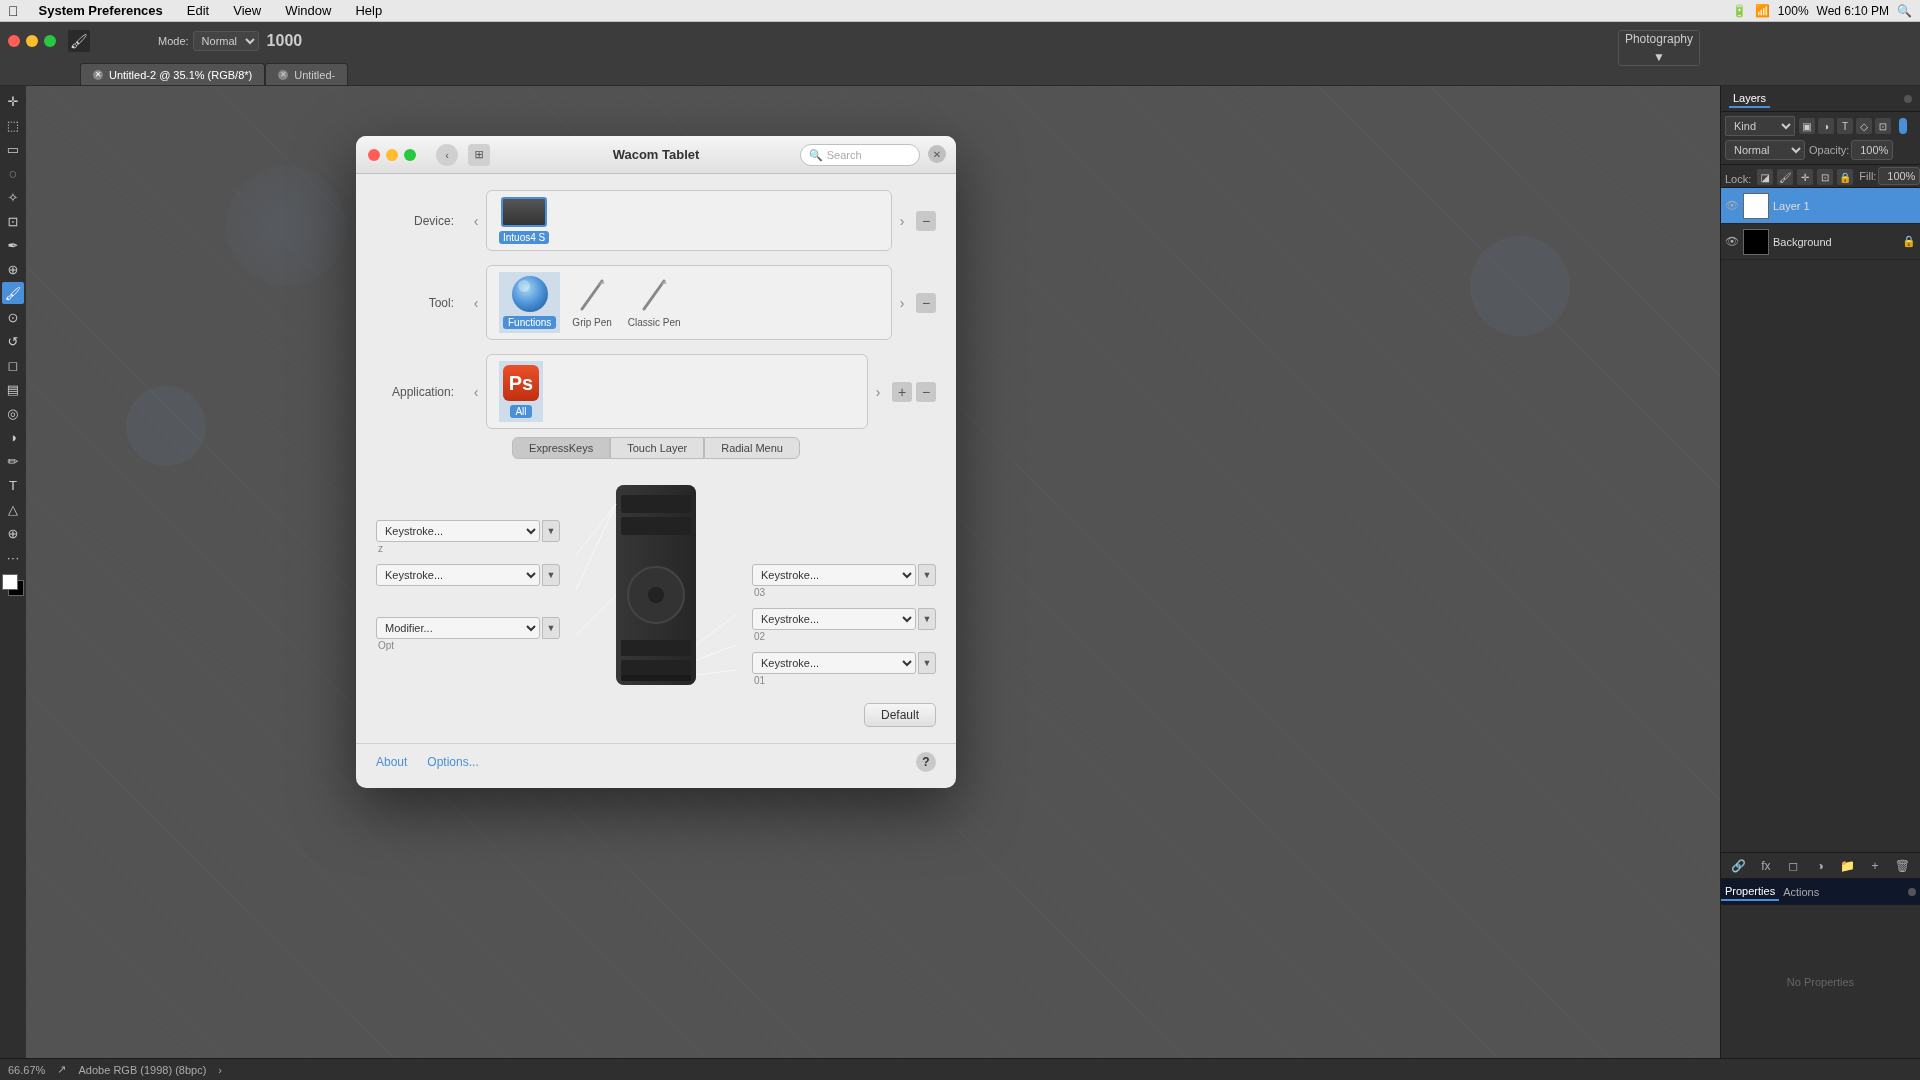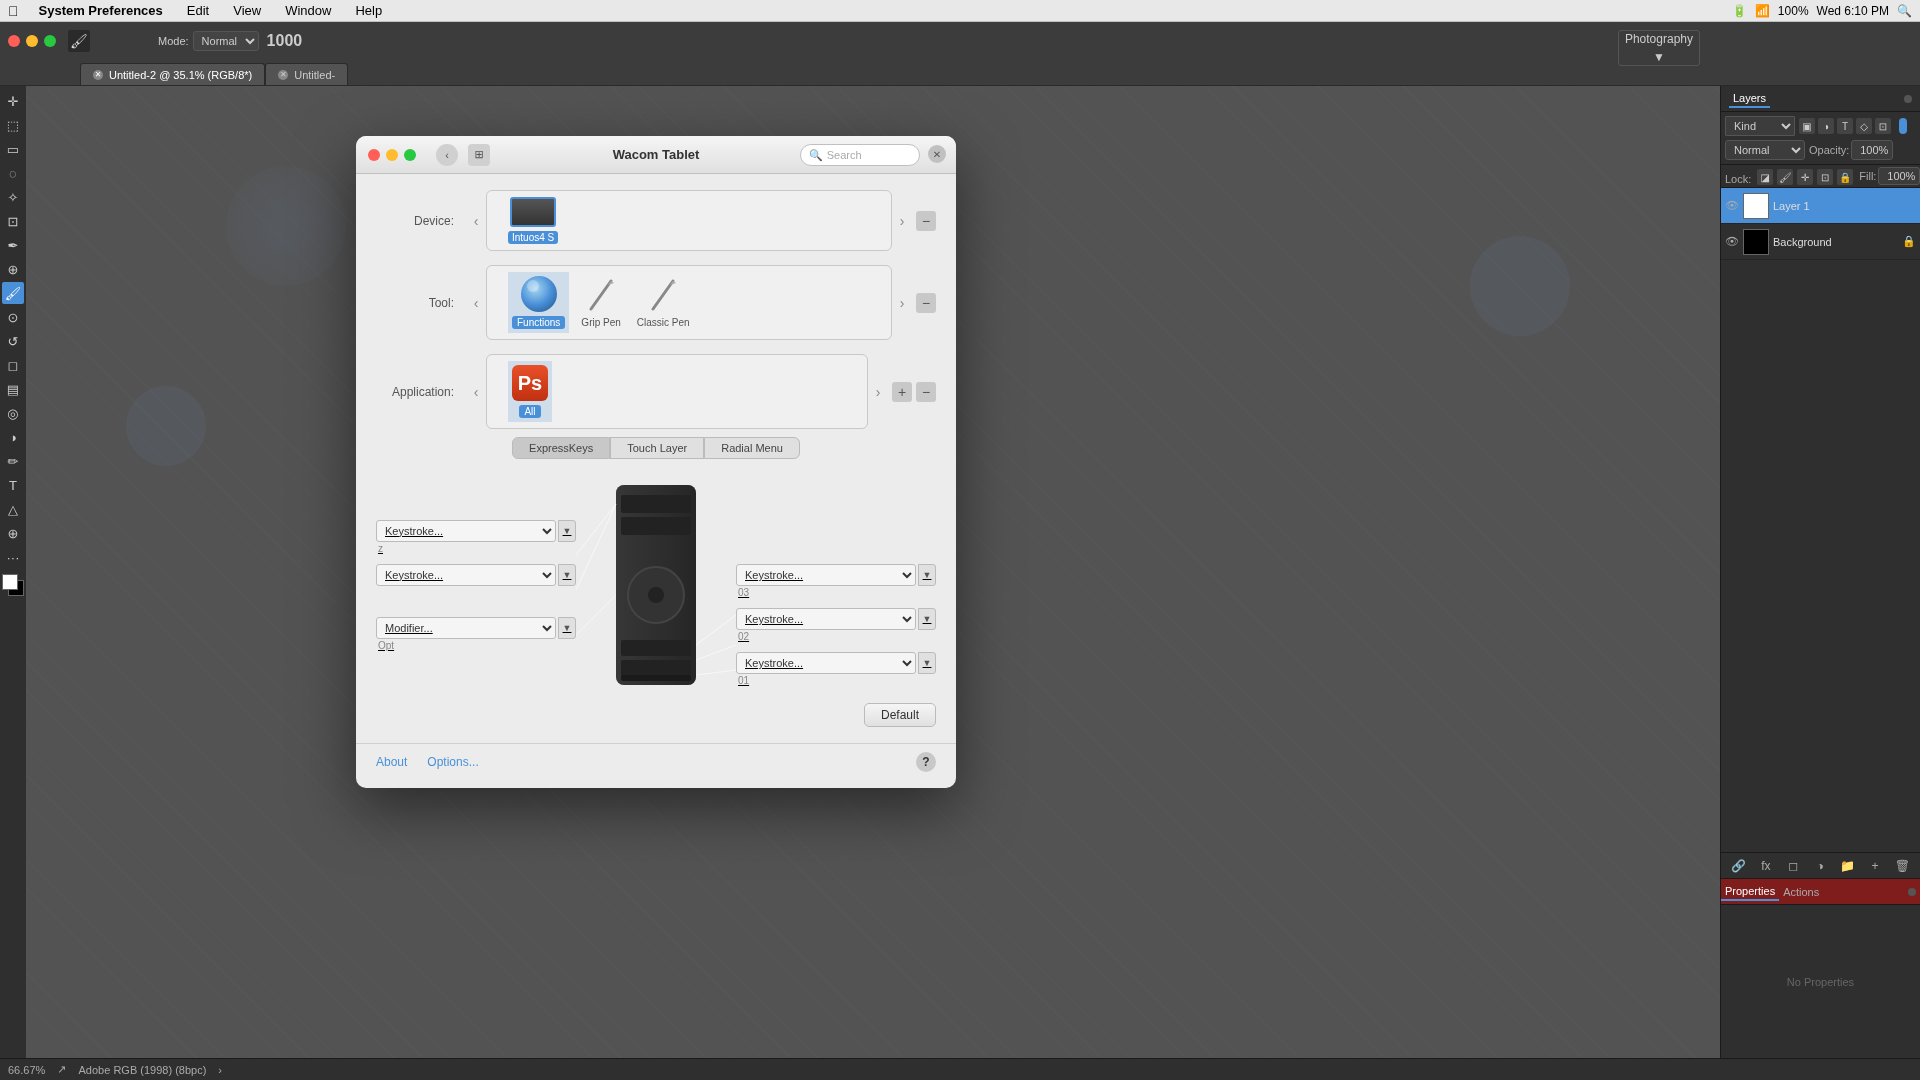--- a/index.html
+++ b/index.html
@@ -379,21 +379,21 @@
     
     .props-panel {
       height: 180px;
       border-top: 1px solid #1a1a1a;
       display: flex;
       flex-direction: column;
     }
     .props-tabs {
       display: flex;
       height: 26px;
-      background: #7f1d1d;
+      background: #0f172a;
       align-items: center;
       border-bottom: 1px solid #1a1a1a;
     }
     .props-content {
       flex: 1;
       display: flex;
       align-items: center;
       justify-content: center;
       color: #666;
       font-size: 11px;
@@ -544,21 +544,21 @@
       font-size: 14px;
     }
     .wacom-items-area {
       flex: 1;
       display: flex;
       gap: 8px;
       align-items: center;
       background: #f0f0f0;
       border: 1px solid #c8c8c8;
       border-radius: 6px;
-      padding: 6px 21px;
+      padding: 6px 12px;
       min-height: 60px;
       overflow: hidden;
     }
     .wacom-device-item {
       display: flex;
       flex-direction: column;
       align-items: center;
       gap: 4px;
       cursor: pointer;
     }
@@ -702,24 +702,23 @@
       background: #c8c8c8;
       font-weight: 500;
     }
     .wacom-tab:first-child { border-radius: 6px 0 0 6px; }
     .wacom-tab:last-child { border-radius: 0 6px 6px 0; }
 
     
     .expresskeys-area {
       display: flex;
       align-items: center;
-      gap: 0;
+      gap: 16px;
       position: relative;
       min-height: 220px;
-      text-decoration: underline;
     }
     .expresskeys-left {
       display: flex;
       flex-direction: column;
       gap: 10px;
       width: 200px;
     }
     .expresskeys-right {
       display: flex;
       flex-direction: column;

